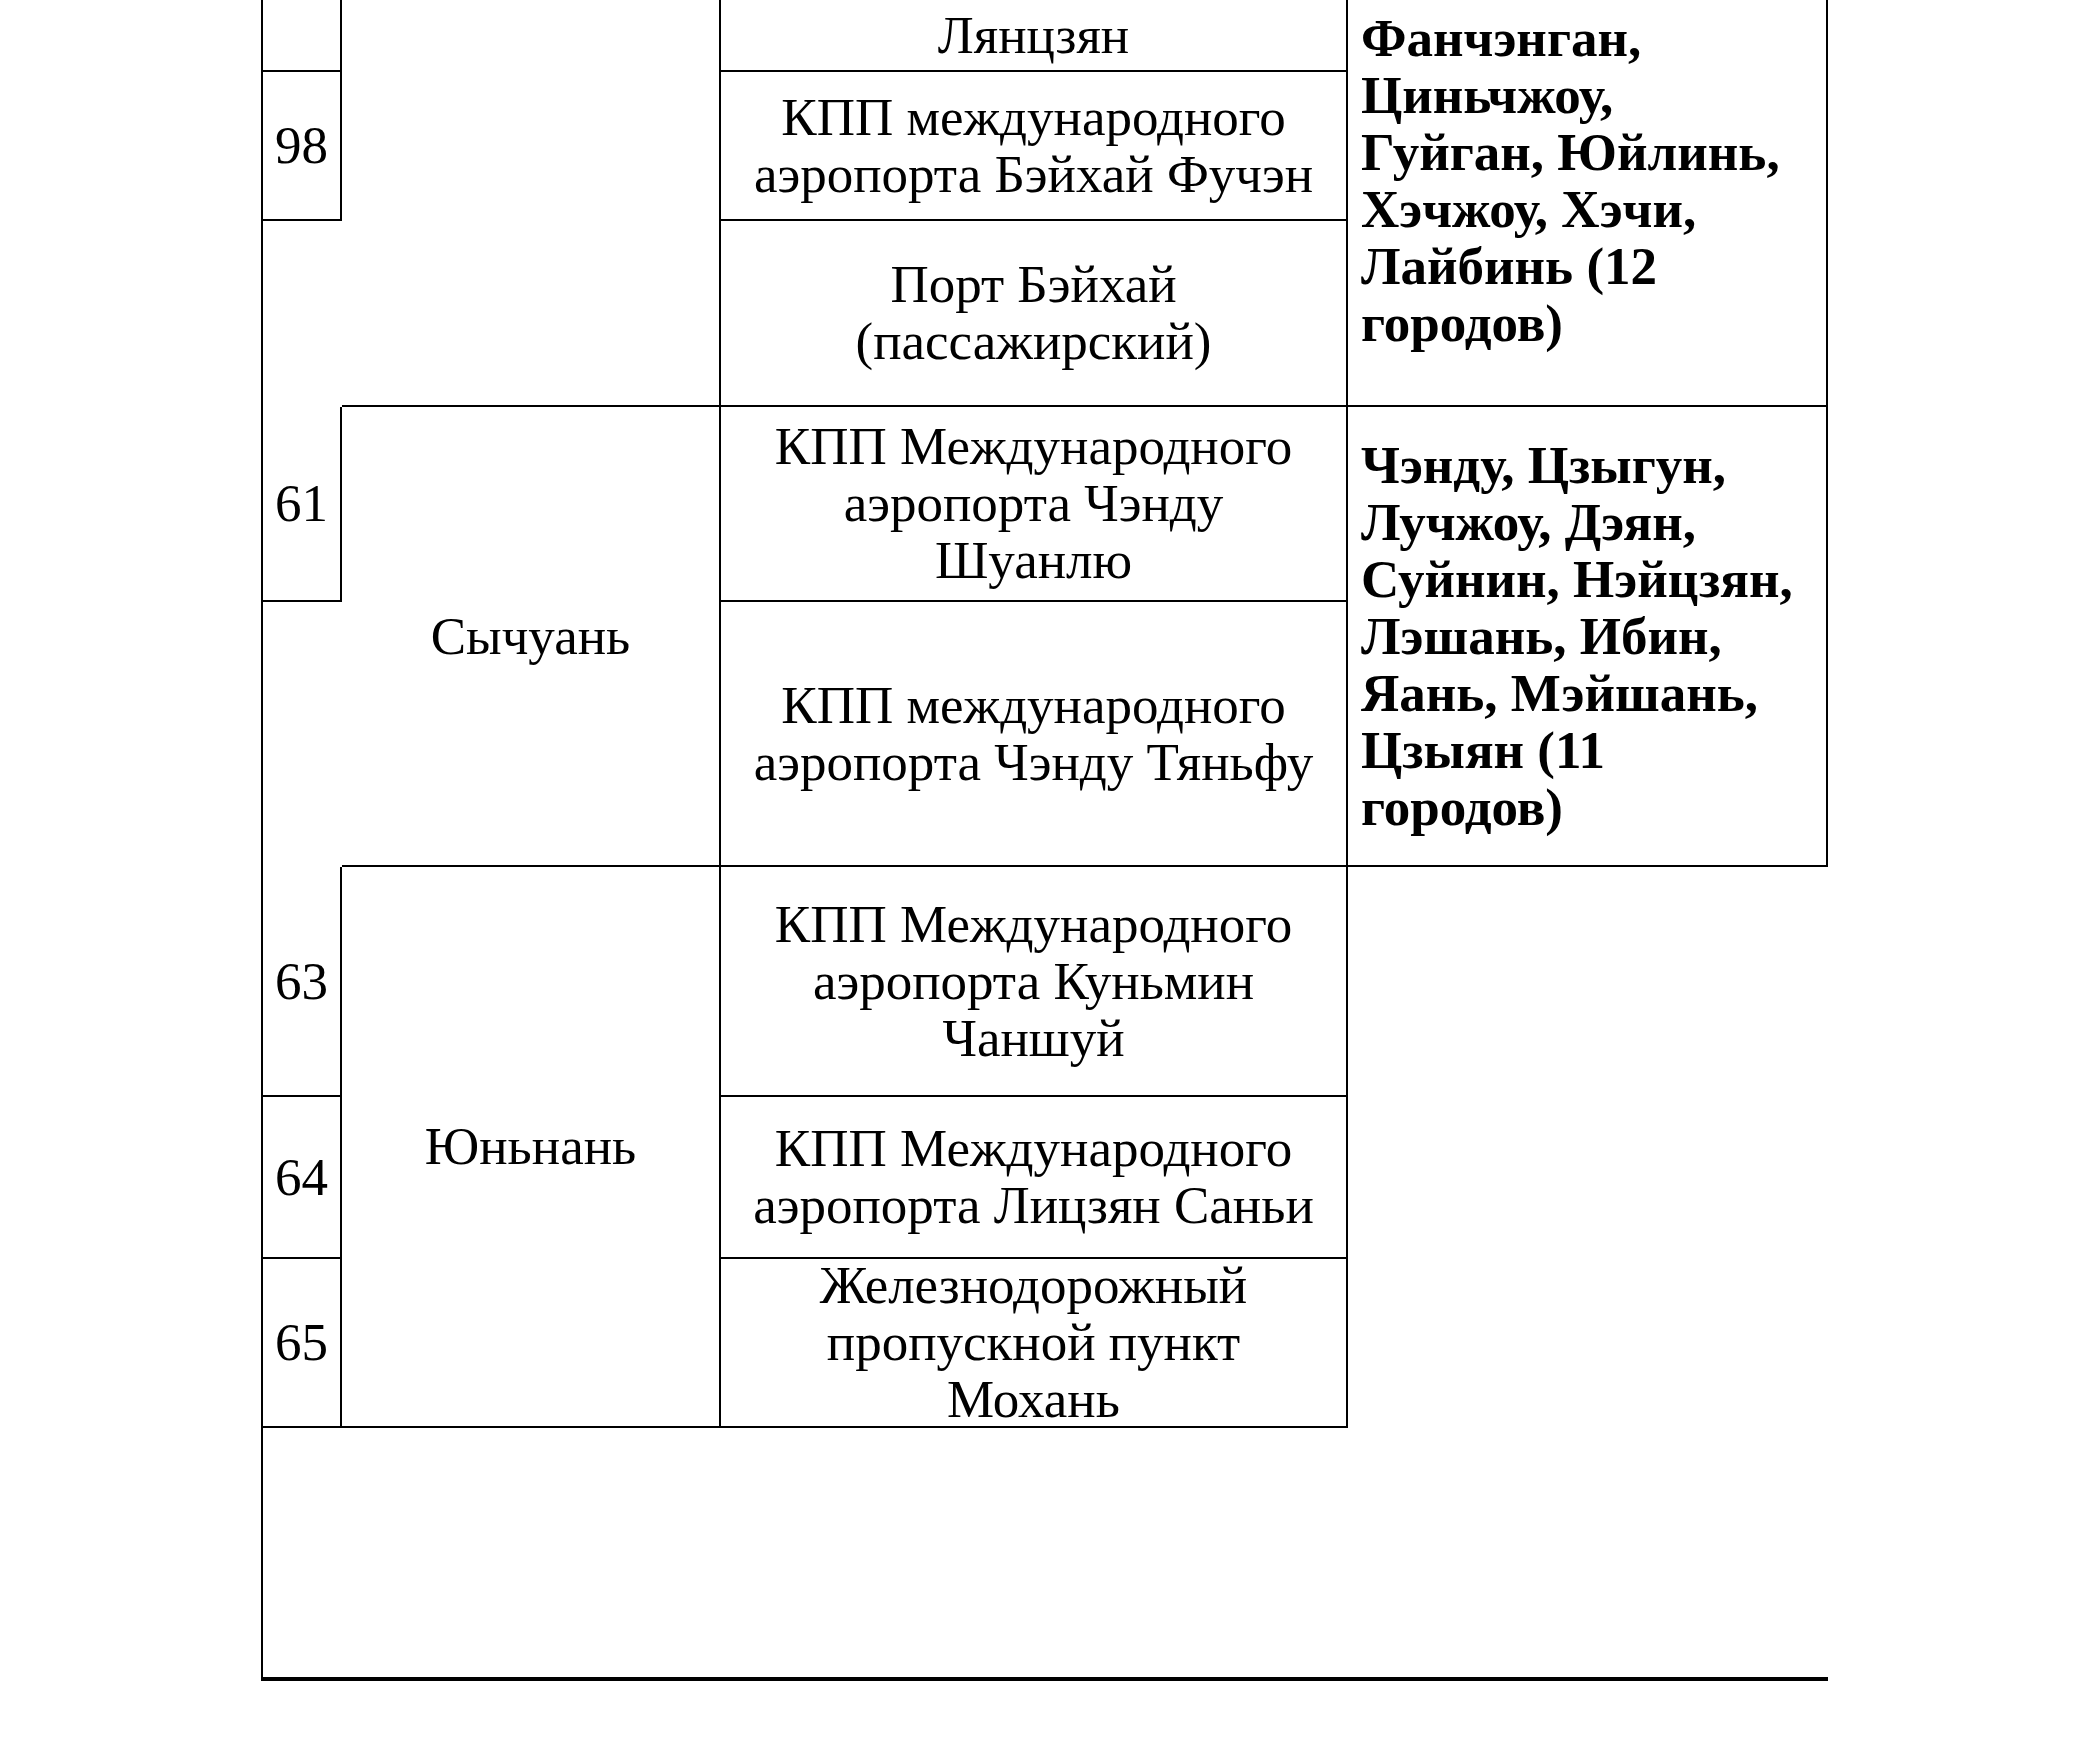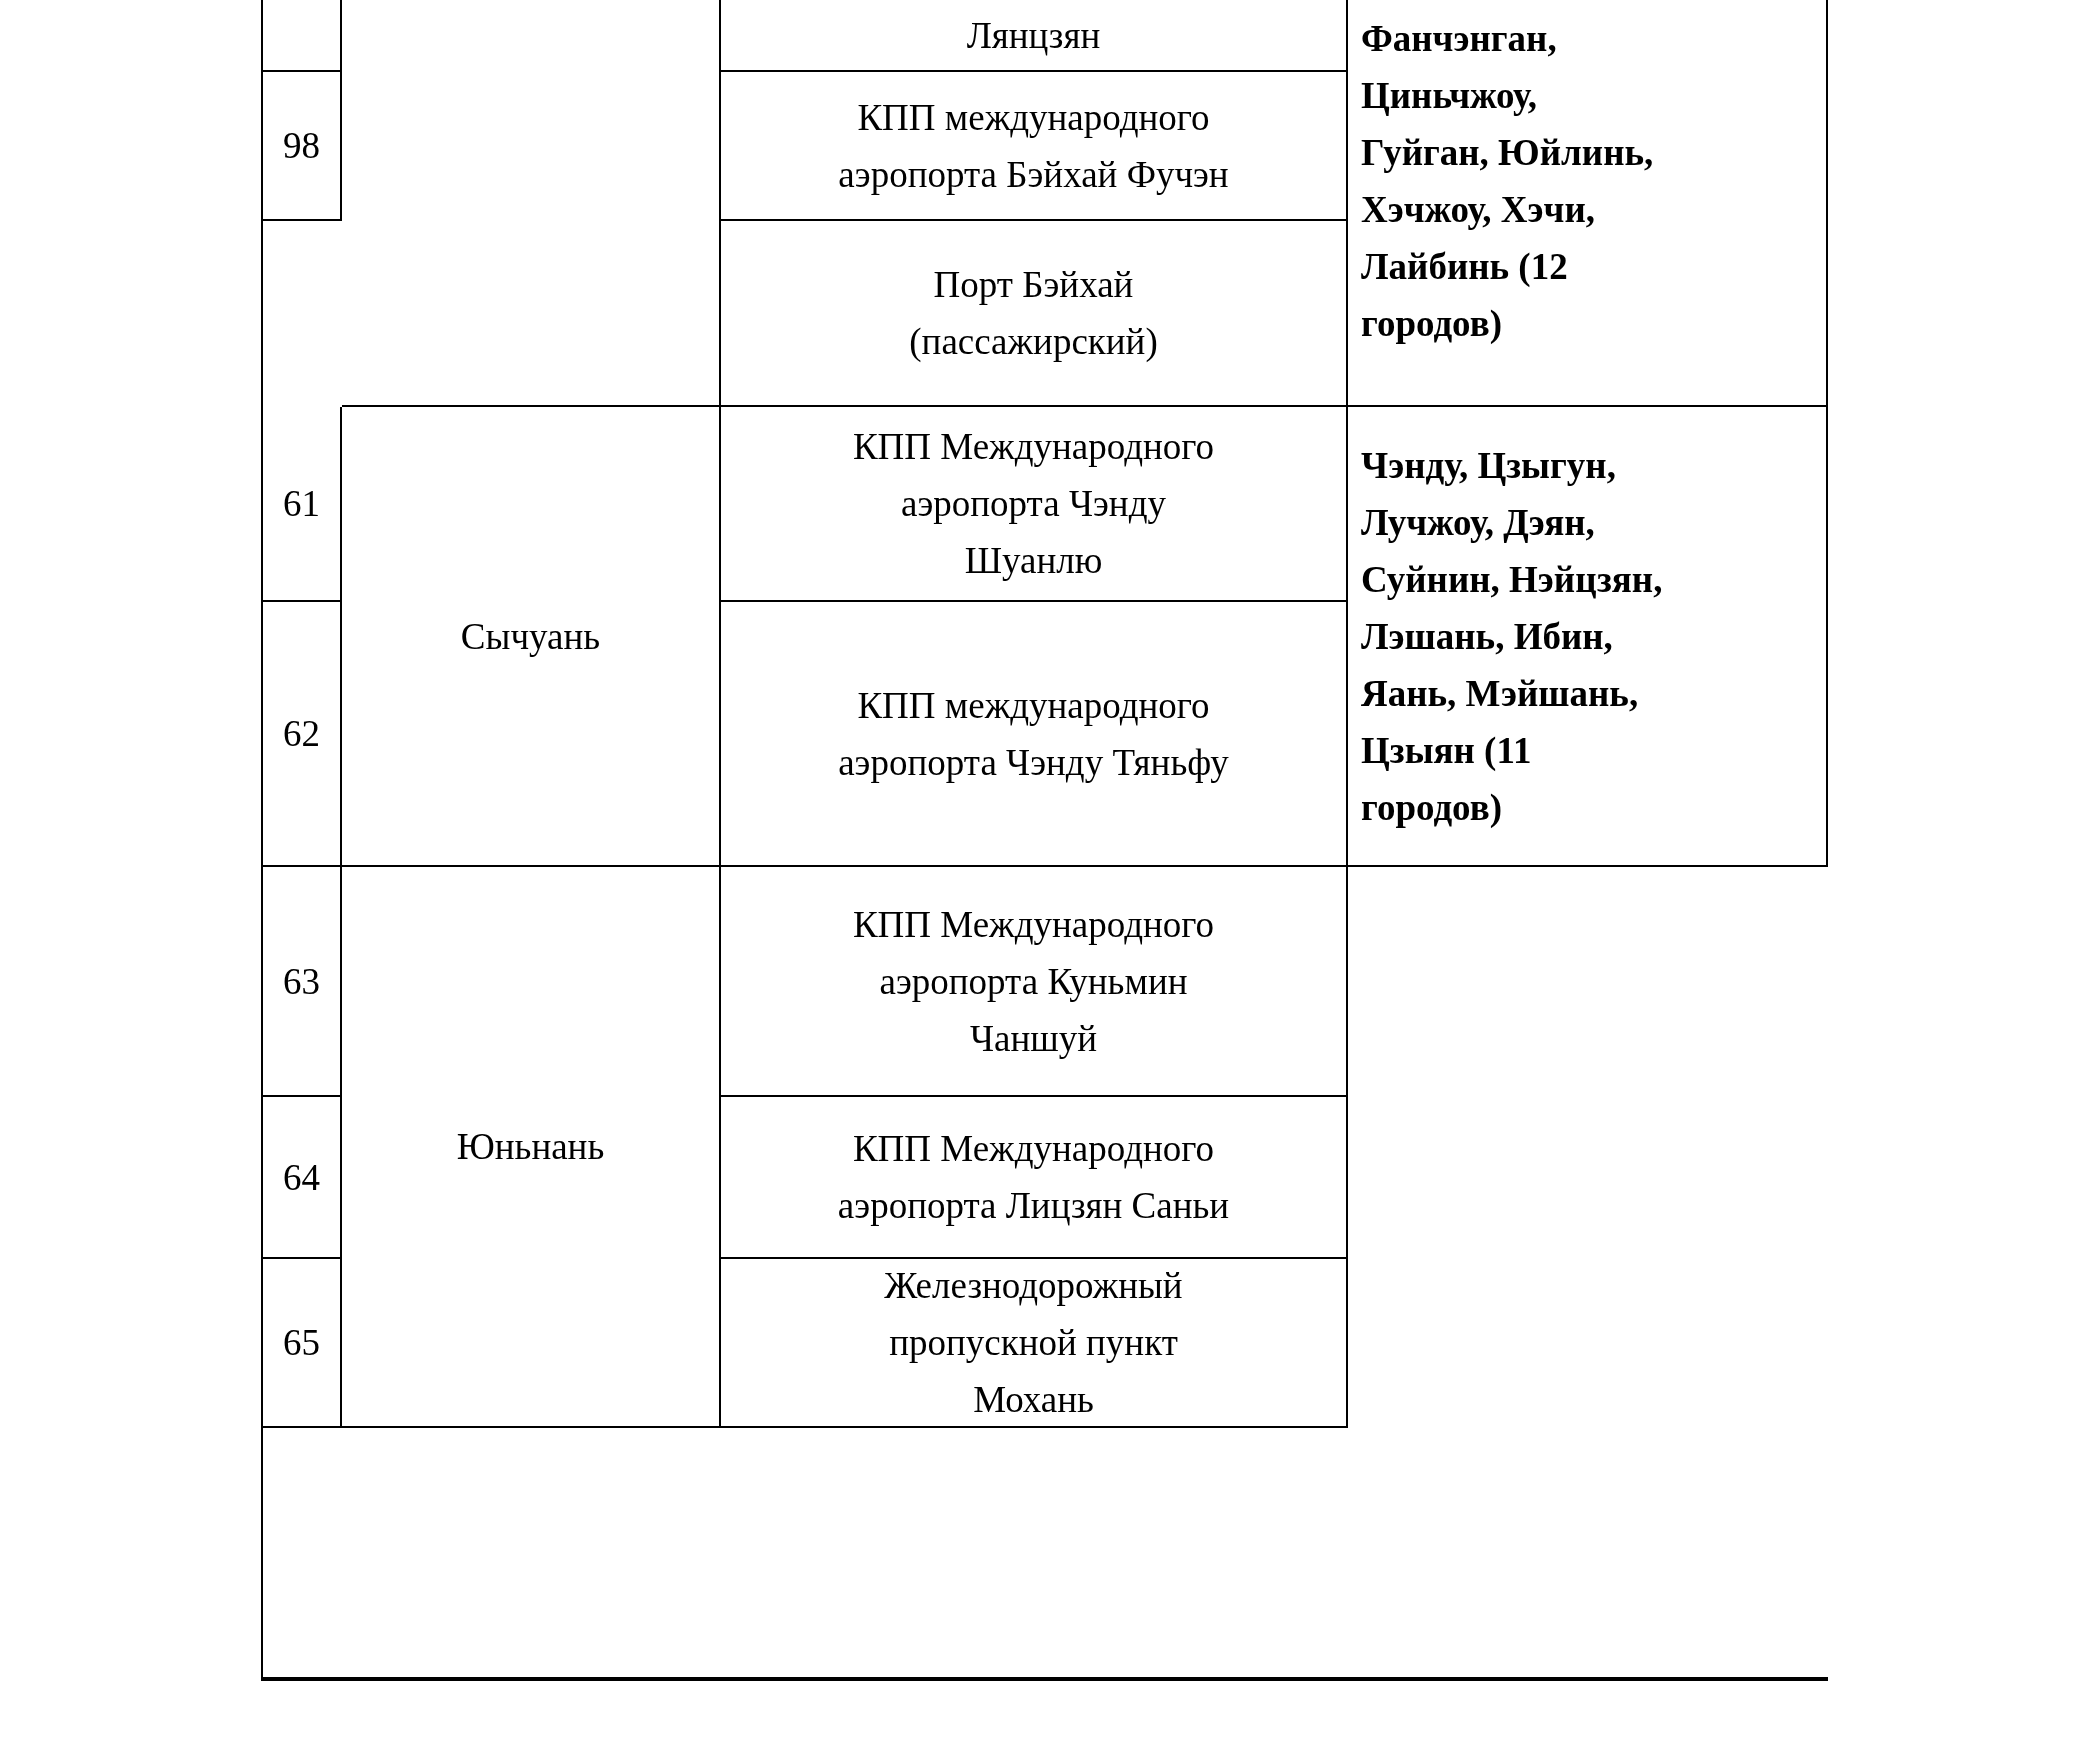--- a/index.html
+++ b/index.html
@@ -26,21 +26,21 @@
     border-bottom: 4px solid #000;
   }
   .cell {
     box-sizing: border-box;
     border-right: 2.2px solid #000;
     border-bottom: 2.2px solid #000;
     display: flex;
     align-items: center;
     justify-content: center;
     text-align: center;
-    font-size: 37px;
+    font-size: 53px;
     line-height: 57px;
     white-space: pre-line;
     overflow: hidden;
   }
   .cities-bold {
     font-weight: bold;
     justify-content: flex-start;
     text-align: left;
     padding-left: 13px;
     padding-right: 5.3px;
@@ -83,21 +83,20 @@
 аэропорта Чэнду
 Шуанлю</div>
     <div class="cell cities-bold" style="grid-area:4/4/6/5">Чэнду, Цзыгун,
 Лучжоу, Дэян,
 Суйнин, Нэйцзян,
 Лэшань, Ибин,
 Яань, Мэйшань,
 Цзыян (11
 городов)</div>
 
-    <div class="cell" style="grid-area:5/1/6/2">62</div>
     <div class="cell" style="grid-area:5/3/6/4">КПП международного
 аэропорта Чэнду Тяньфу</div>
 
     <div class="cell" style="grid-area:6/1/7/2">63</div>
     <div class="cell" style="grid-area:6/2/9/3">Юньнань</div>
     <div class="cell" style="grid-area:6/3/7/4">КПП Международного
 аэропорта Куньмин
 Чаншуй</div>
 
     <div class="cell" style="grid-area:7/1/8/2">64</div>

